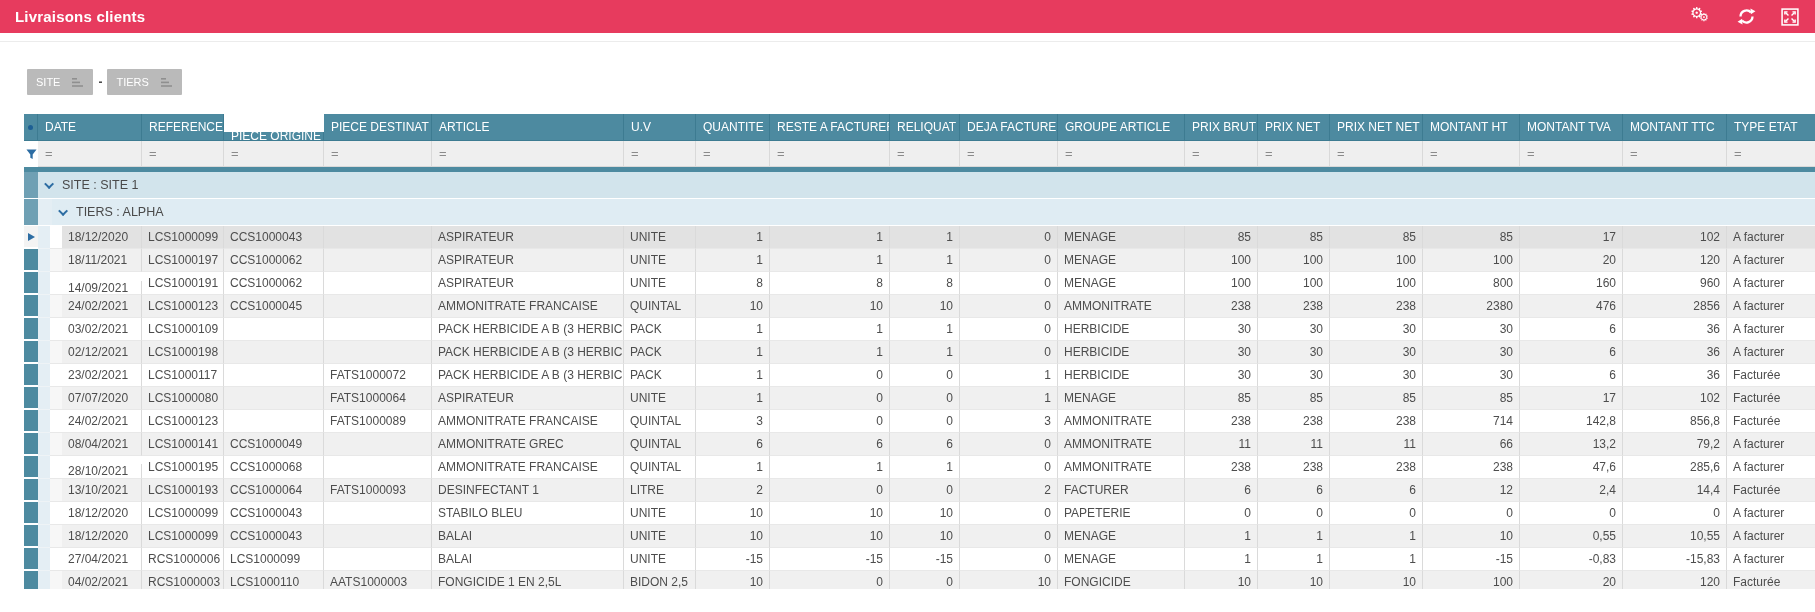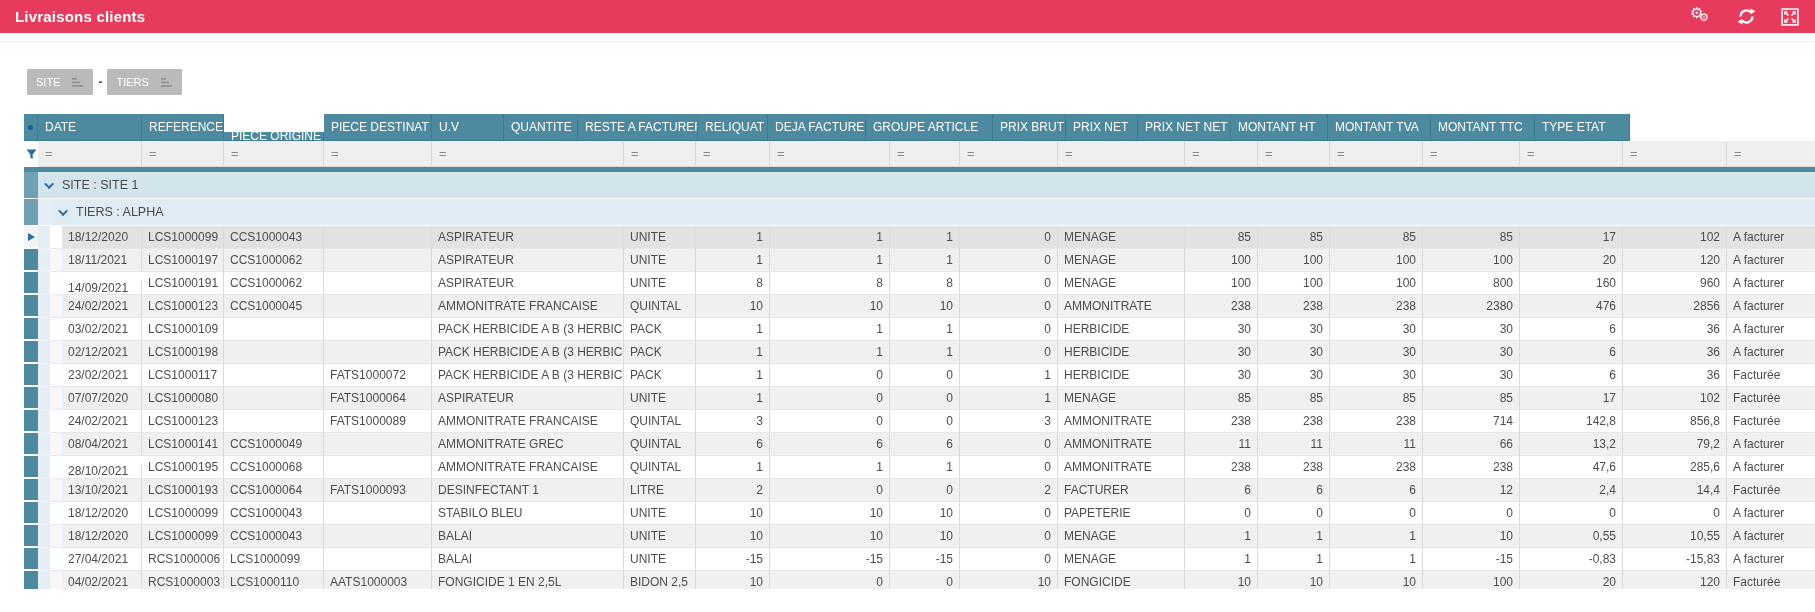--- a/index.html
+++ b/index.html
@@ -122,20 +122,21 @@
 <div class="grid-viewport">
   <div class="grid">
       <div class="row hrow">
         <div class="gutter hgutter">
           <div class="hdot"></div>
         </div>
         <div class="hcell" style="flex: 0 0 104px;">DATE</div>
         <div class="hcell" style="flex: 0 0 82px;">REFERENCE</div>
         <div class="hcell" style="flex: 0 0 100px; margin-top: 18px;">PIECE ORIGINE</div>
         <div class="hcell" style="flex: 0 0 108px;">PIECE DESTINAT</div>
+        <div class="hcell" style="flex: 0 0 192px;">ARTICLE</div>
         <div class="hcell" style="flex: 0 0 72px;">U.V</div>
         <div class="hcell" style="flex: 0 0 74px;">QUANTITE</div>
         <div class="hcell" style="flex: 0 0 120px;">RESTE A FACTURER</div>
         <div class="hcell" style="flex: 0 0 70px;">RELIQUAT</div>
         <div class="hcell" style="flex: 0 0 98px;">DEJA FACTURE</div>
         <div class="hcell" style="flex: 0 0 127px;">GROUPE ARTICLE</div>
         <div class="hcell" style="flex: 0 0 73px;">PRIX BRUT</div>
         <div class="hcell" style="flex: 0 0 72px;">PRIX NET</div>
         <div class="hcell" style="flex: 0 0 93px;">PRIX NET NET</div>
         <div class="hcell" style="flex: 0 0 97px;">MONTANT HT</div>

